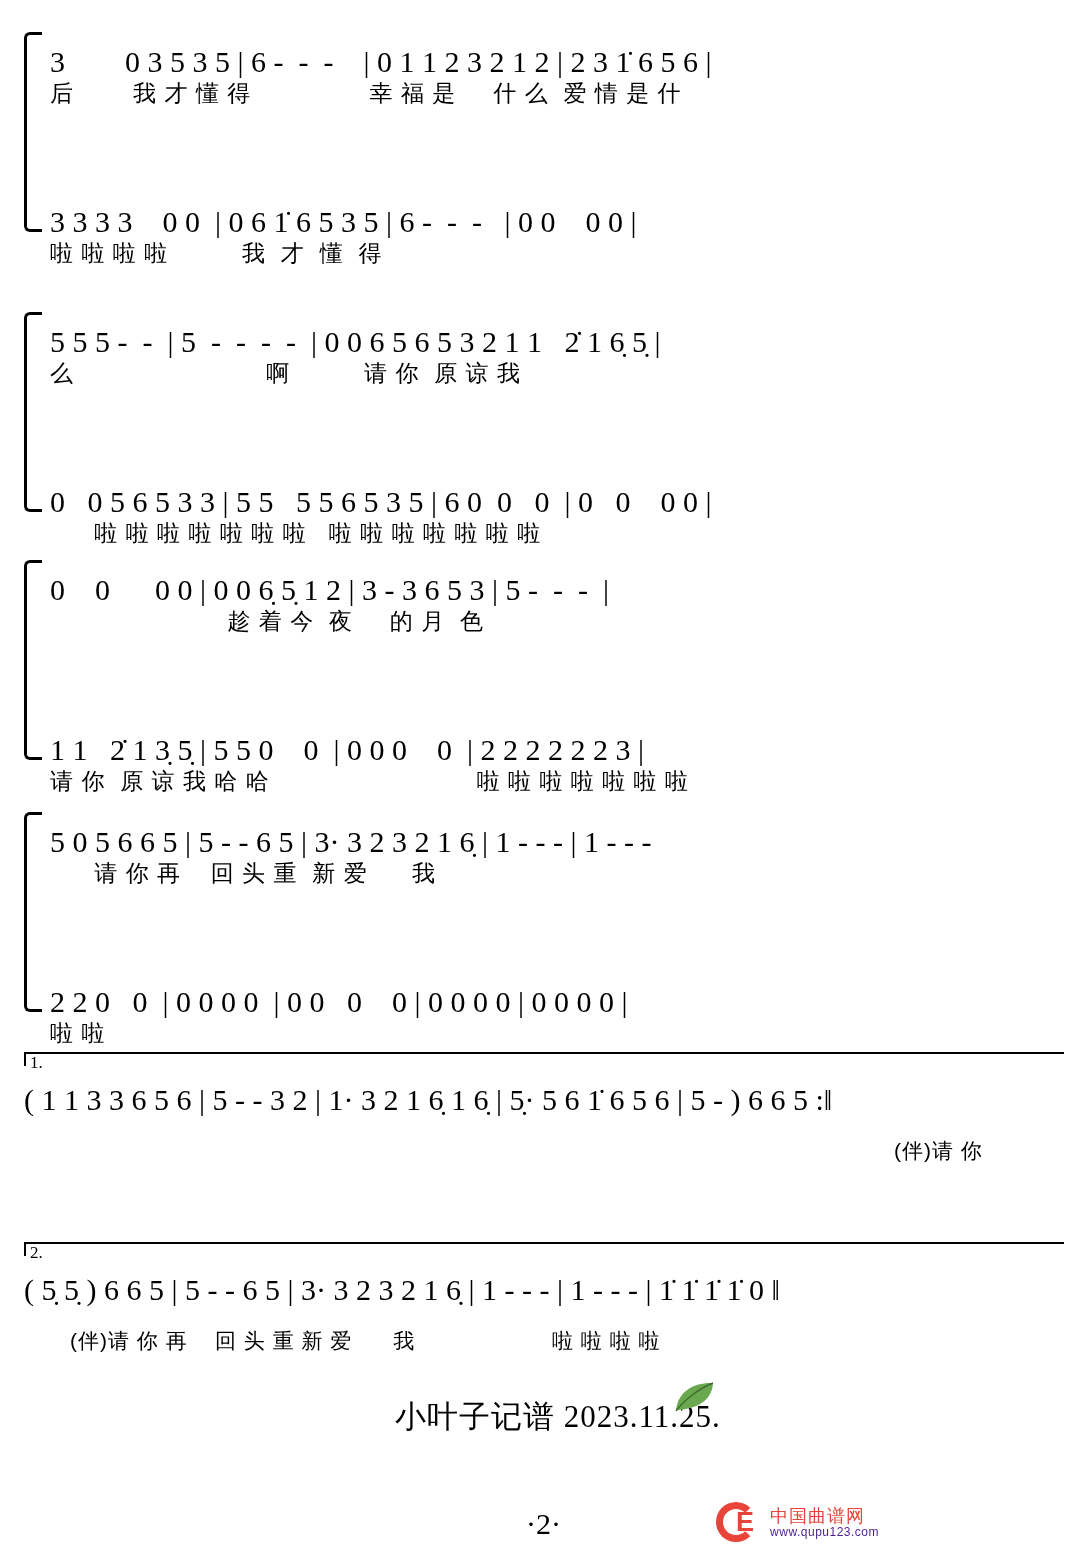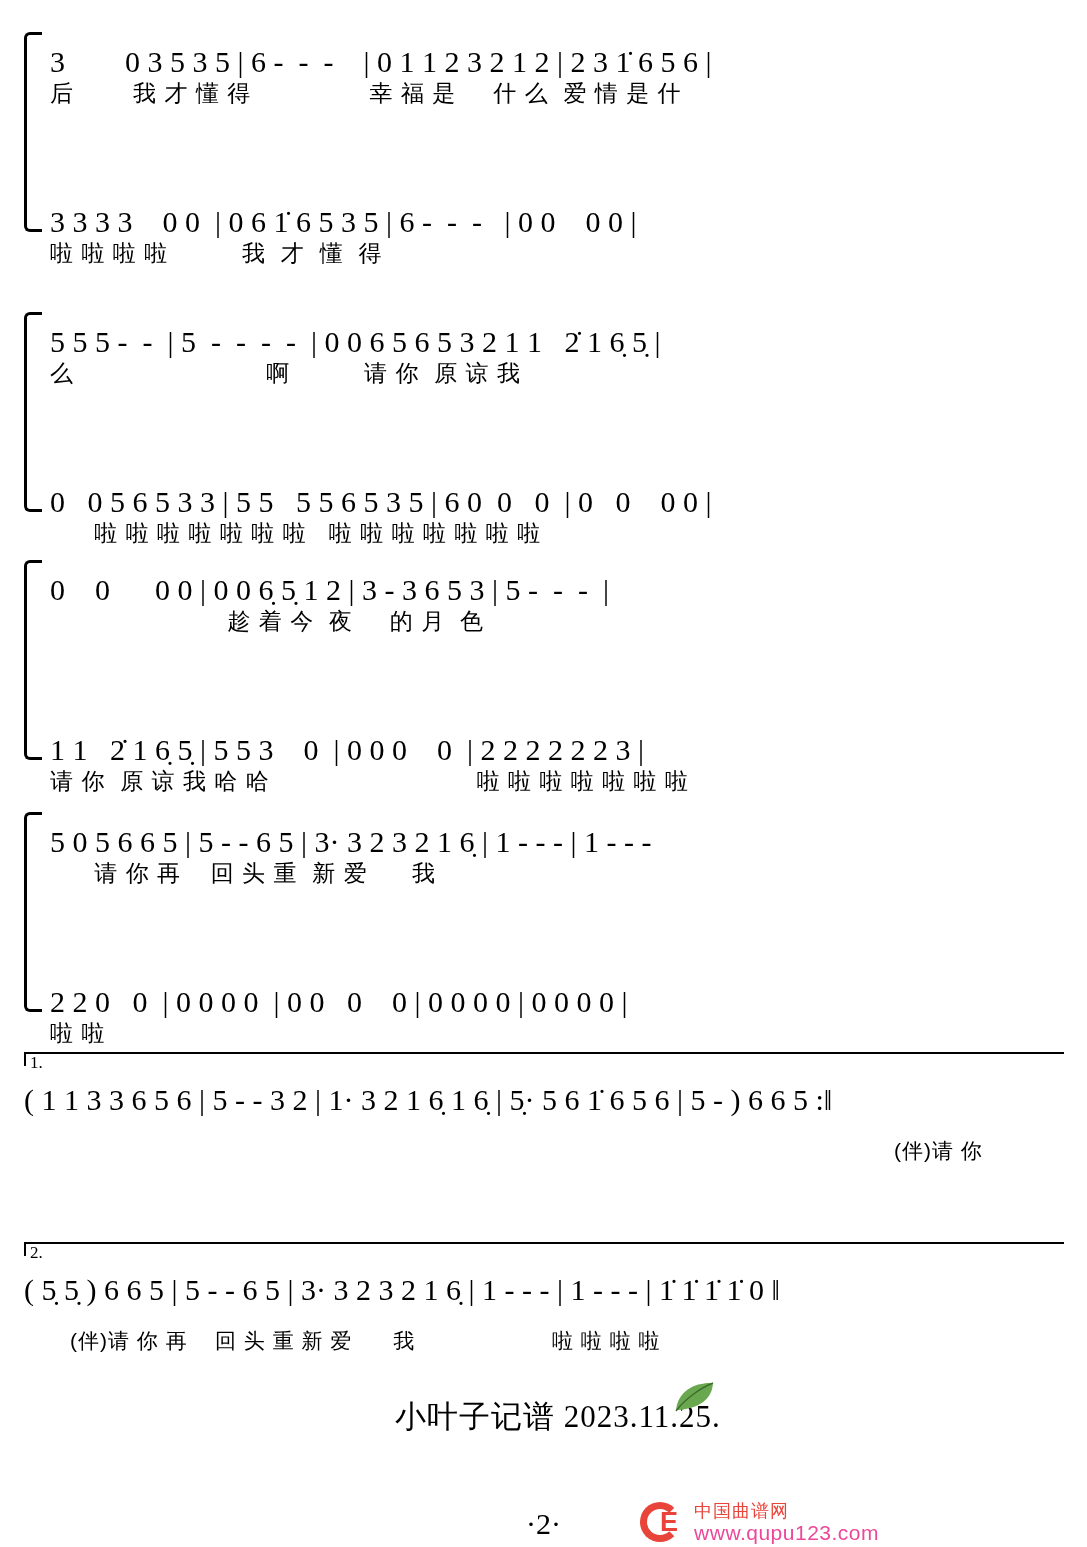--- a/index.html
+++ b/index.html
@@ -153,22 +153,22 @@
     flex-direction: column;
     line-height: 1.15;
   }
   .wm-title {
     color: #e8443a;
     font-size: 18px;
     font-family: "Liberation Sans", sans-serif;
     letter-spacing: 1px;
   }
   .wm-url {
-    color: #ec4899;
-    font-size: 21px;
+    color: #4c1d95;
+    font-size: 12px;
     font-family: "Liberation Sans", sans-serif;
     letter-spacing: 0.5px;
   }
 </style>
 </head>
 <body>
 
 <div class="page">
 
   <div class="system" style="top:20px;height:200px;">
@@ -195,21 +195,21 @@
     </div>
   </div>
 
   <div class="system" style="top:548px;height:200px;text-align:right;">
     <div class="brace"></div>
     <div class="staff-line" style="top:10px;">
       <div class="notes">0    0      0 0 | 0 0 6̣ 5̣ 1 2 | 3 - 3 6 5 3 | 5 -  -  -  |</div>
       <div class="lyrics">                        趁 着 今  夜     的 月  色</div>
     </div>
     <div class="staff-line" style="top:110px;">
-      <div class="notes">1 1   2̇ 1 6̣ 5̣ | 5 5 3    0  | 0 0 0    0  | 2 2 2 2 2 2 3 |</div>
+      <div class="notes">1 1   2̇ 1 3̣ 5̣ | 5 5 0    0  | 0 0 0    0  | 2 2 2 2 2 2 3 |</div>
       <div class="lyrics">请 你  原 谅 我 哈 哈                            啦 啦 啦 啦 啦 啦 啦</div>
     </div>
   </div>
 
   <div class="system" style="top:800px;height:200px;">
     <div class="brace"></div>
     <div class="staff-line" style="top:10px;">
       <div class="notes">5 0 5 6 6 5 | 5 - - 6 5 | 3· 3 2 3 2 1 6̣ | 1 - - - | 1 - - -</div>
       <div class="lyrics">      请 你 再    回 头 重  新 爱      我</div>
     </div>

